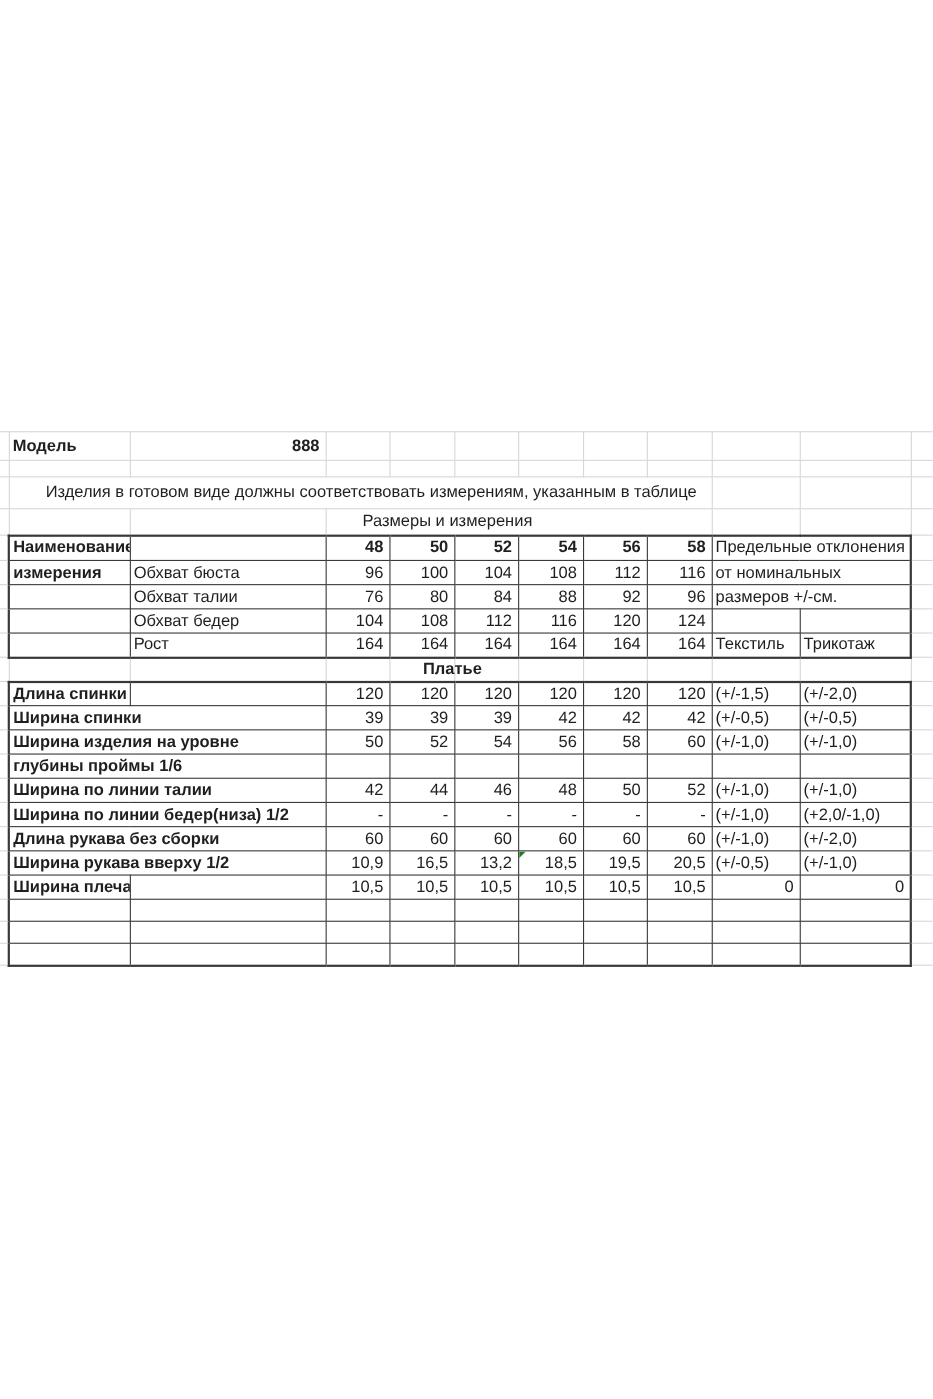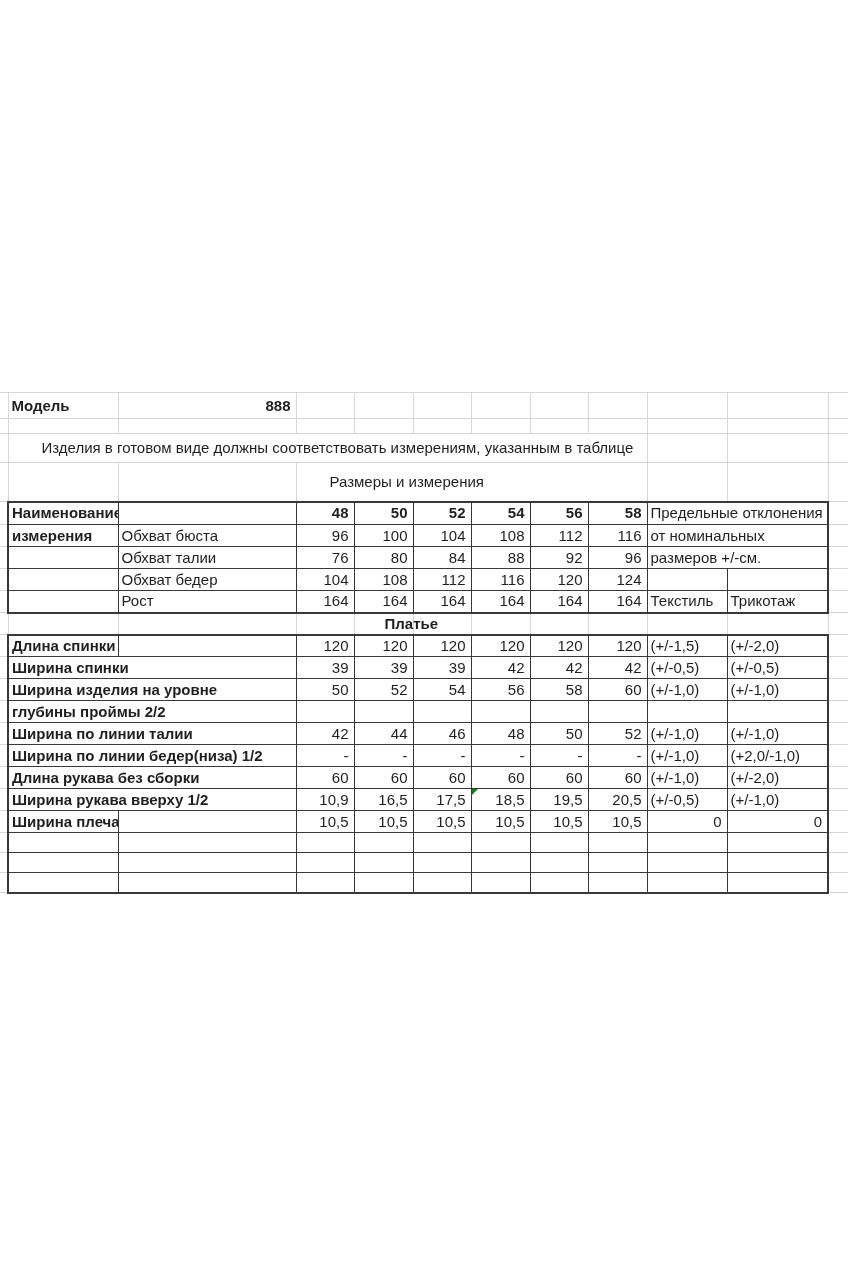--- a/index.html
+++ b/index.html
@@ -30,21 +30,21 @@
   .d-l{border-left:2px solid var(--dark);font-weight:bold;}
   .d-r{border-right:2px solid var(--dark);margin-left:48px;}
   .sec{overflow:visible;text-align:center;font-weight:bold;padding-left:30px;}
   .note{overflow:visible;padding-left:33px;}
   .rel{position:relative;}
   .tri{position:absolute;top:0;left:0;width:0;height:0;
        border-top:6px solid var(--err);border-right:6px solid transparent;}
   tr.h26{height:26px}
   tr.h15{height:15px}
   tr.h29{height:29px}
-  tr.h21{height:39px}
+  tr.h21{height:24px}
   tr.h23{height:23px}
   tr.h22{height:22px}
   tr.h20{height:20px}
 </style>
 </head>
 <body>
 
 <div class="canvas">
   <table class="sheet">
     <colgroup>
@@ -232,21 +232,21 @@
           <td class="d num">54</td>
           <td class="d num">56</td>
           <td class="d num">58</td>
           <td class="d num">60</td>
           <td class="d lab">(+/-1,0)</td>
           <td class="d lab d-r">(+/-1,0)</td>
           <td class="ghost"></td>
         </tr>
         <tr class="h22">
           <td class="gut"></td>
-          <td class="d d-l lab" colspan="2">глубины проймы 2/2</td>
+          <td class="d d-l lab" colspan="2">глубины проймы 1/6</td>
           <td class="d num"></td>
           <td class="d num"></td>
           <td class="d num"></td>
           <td class="d num"></td>
           <td class="d num"></td>
           <td class="d num"></td>
           <td class="d lab"></td>
           <td class="d lab d-r"></td>
           <td class="ghost"></td>
         </tr>
@@ -287,21 +287,21 @@
           <td class="d num">60</td>
           <td class="d lab">(+/-1,0)</td>
           <td class="d lab d-r">(+/-2,0)</td>
           <td class="ghost"></td>
         </tr>
         <tr class="h22">
           <td class="gut"></td>
           <td class="d d-l lab" colspan="2">Ширина рукава вверху 1/2</td>
           <td class="d num">10,9</td>
           <td class="d num">16,5</td>
-          <td class="d num">17,5</td>
+          <td class="d num">13,2</td>
           <td class="d num rel">18,5<span class="tri"></span></td>
           <td class="d num">19,5</td>
           <td class="d num">20,5</td>
           <td class="d lab">(+/-0,5)</td>
           <td class="d lab d-r">(+/-1,0)</td>
           <td class="ghost"></td>
         </tr>
         <tr class="h22">
           <td class="gut"></td>
           <td class="d d-l lab">Ширина плеча</td>

